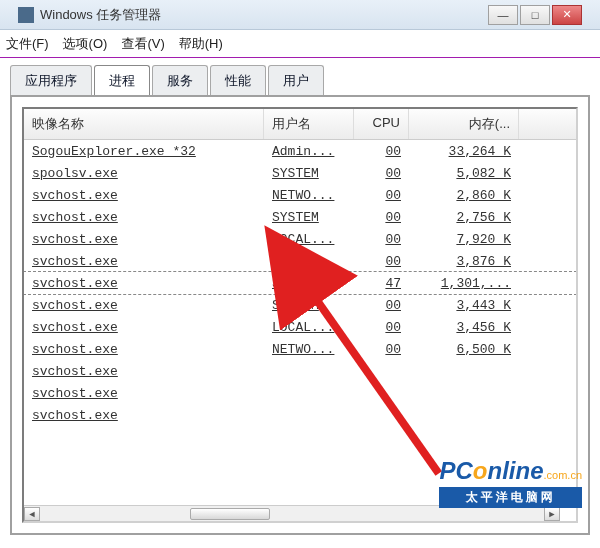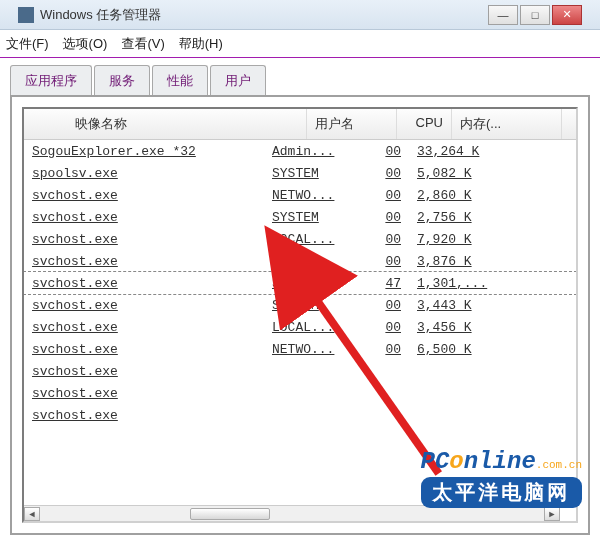--- a/index.html
+++ b/index.html
@@ -53,21 +53,21 @@
   gap: 2px;
 }
 .tab {
   padding: 6px 14px;
   border: 1px solid #a8a8a8;
   border-bottom: none;
   background: #eceef0;
   border-radius: 3px 3px 0 0;
   position: relative;
   top: 1px;
-  color: #701a75;
+  color: #0f172a;
 }
 .tab.active {
   background: #fff;
   border-color: #888;
 }
 .content {
   border: 2px solid #a0a0a0;
   margin: 0 10px 10px 10px;
   padding: 10px;
   background: #fff;
@@ -79,33 +79,32 @@
   border: 2px inset #d0d0d0;
   background: #fff;
   height: 100%;
   overflow: hidden;
   position: relative;
 }
 .lv-header {
   display: flex;
   border-bottom: 1px solid #ccc;
   background: linear-gradient(#fdfdfd,#ececec);
-  padding-left: 43px;
 }
 .lv-col {
   padding: 6px 8px;
   border-right: 1px solid #ddd;
   color: #333;
   white-space: nowrap;
   overflow: hidden;
 }
 .c-name { width: 240px; }
 .c-user { width: 90px; }
 .c-cpu  { width: 55px; text-align: right; }
-.c-mem  { width: 110px; }
+.c-mem  { width: 110px; text-align: right; }
 .lv-body { font-family: "SimSun","Courier New",monospace; }
 .lv-row {
   display: flex;
   height: 22px;
   align-items: center;
   color: #333;
   text-decoration: underline;
 }
 .lv-row > div {
   padding: 0 8px;
@@ -142,33 +141,32 @@
   pointer-events: none;
   left: 0; top: 0; width: 100%; height: 100%;
 }
 .watermark {
   position: absolute;
   right: 18px; bottom: 40px;
   text-align: center;
   pointer-events: none;
 }
 .wm-top {
-  font-family: Liberation Mono, monospace;
+  font-family: Liberation Sans, sans-serif;
   font-weight: bold; font-style: italic;
   font-size: 24px; color: #1a5aa8;
 }
 .wm-top .c { color:#1a5aa8; }
 .wm-top .o { color:#f7a61b; }
 .wm-top .sfx { font-size: 11px; font-style: normal; font-weight: normal; color:#f7a61b; letter-spacing:0; }
 .wm-bot {
   background:#1a5aa8; color:#fff;
-  font-size: 20px; font-weight:bold;
+  font-size: 12px; font-weight:bold;
   padding: 2px 8px; margin-top:2px;
   letter-spacing: 3px;
-  border-radius: 9px;
 }
 </style>
 </head>
 <body>
 
 <div class="titlebar">
   <div class="app-icon"></div>
   <div class="titlebar-text">Windows 任务管理器</div>
   <div class="win-btns">
     <div class="win-btn">—</div>
@@ -179,20 +177,21 @@
 
 <div class="menubar">
   <span class="menu-item">文件(F)</span>
   <span class="menu-item">选项(O)</span>
   <span class="menu-item">查看(V)</span>
   <span class="menu-item">帮助(H)</span>
 </div>
 
 <div class="tabbar">
   <div class="tab">应用程序</div>
+  <div class="tab active">进程</div>
   <div class="tab">服务</div>
   <div class="tab">性能</div>
   <div class="tab">用户</div>
 </div>
 
 <div class="content">
   <div class="listview">
     <div class="lv-header">
       <div class="lv-col c-name">映像名称</div>
       <div class="lv-col c-user">用户名</div>

